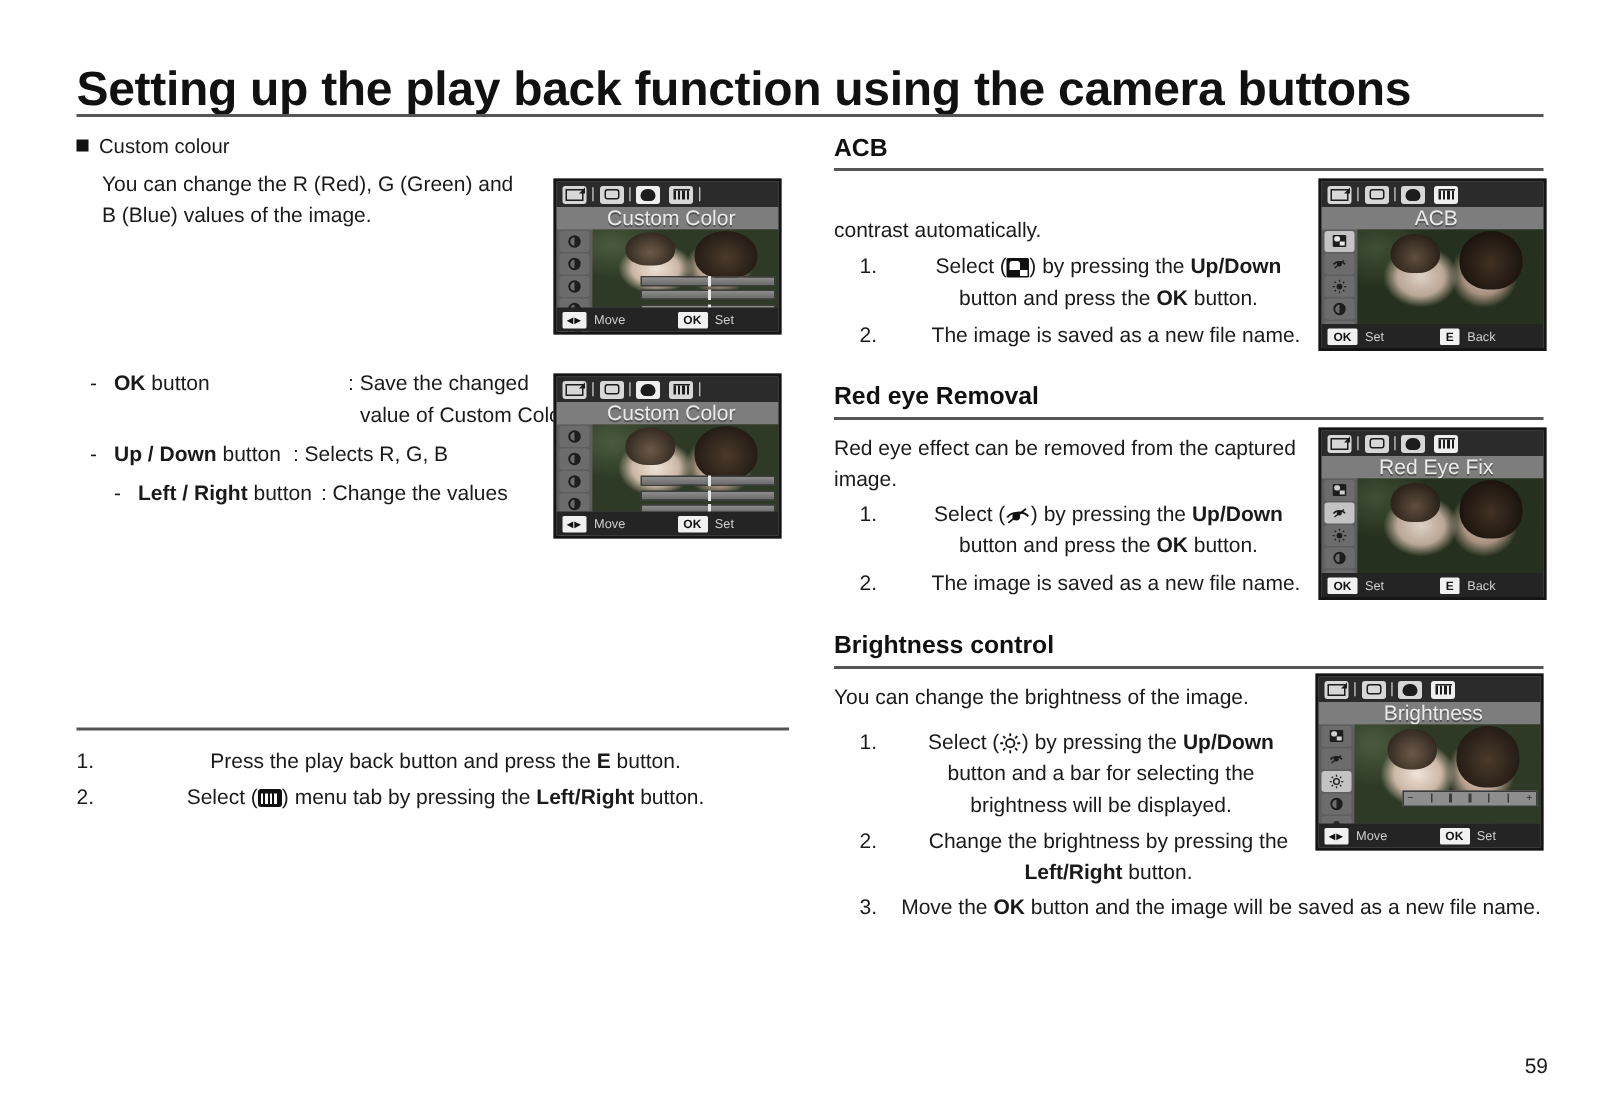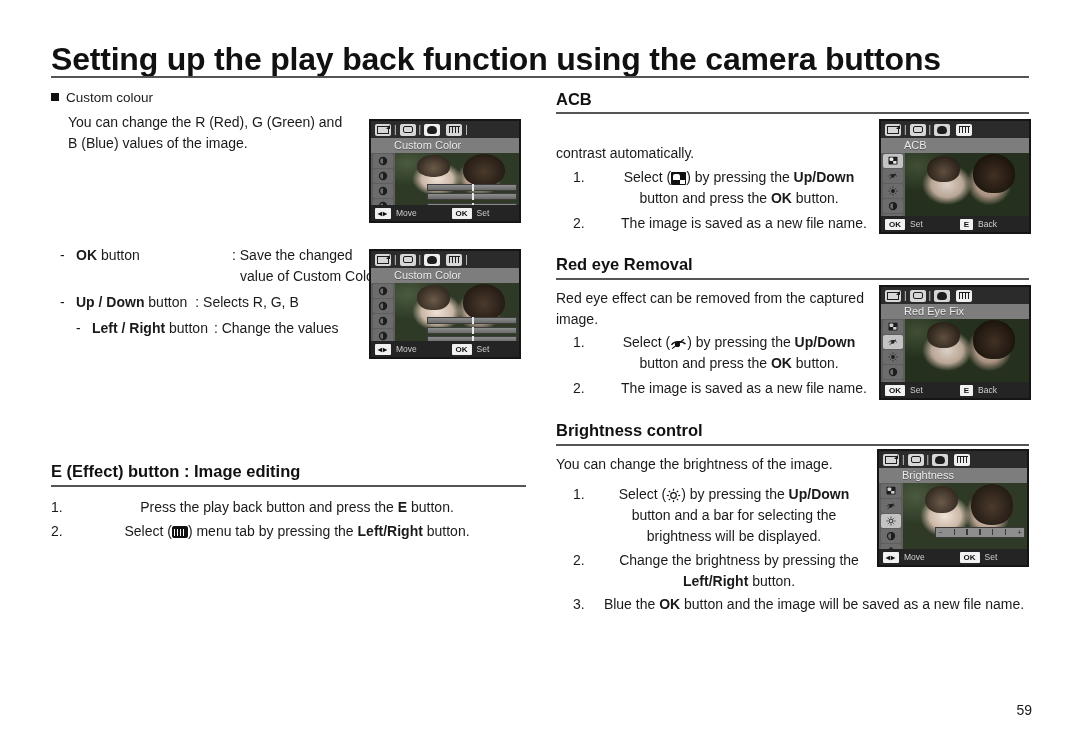--- a/index.html
+++ b/index.html
@@ -225,25 +225,26 @@
     box-sizing: border-box;
   }
 
   .lcd-title {
     position: absolute;
     left: 0; right: 0;
     top: 17px;
     height: 15px;
     background: #7d7d7d;
     color: #eaeaea;
-    font-size: 11px;
+    font-size: 14px;
     line-height: 15px;
-    padding-left: 23px;
+    padding-left: 5px;
     box-sizing: border-box;
     text-shadow: 0 1px 0 rgba(0,0,0,.35);
+    text-align: center;
   }
   .lcd-body {
     position: absolute;
     left: 0; right: 0;
     top: 32px; bottom: 16px;
   }
   .lcd-rail {
     position: absolute;
     left: 0; top: 0; bottom: 0;
     width: 24px;
@@ -394,21 +395,20 @@
   </div>
 
   <div class="dash-row" style="left:60px; top:292px;">
     <span class="d">-</span><b class="k">Up / Down</b><span> button</span><span style="display:inline-block;width:8px;"></span><span>: Selects R, G, B</span>
   </div>
 
   <div class="dash-row" style="left:76px; top:318px;">
     <span class="d">-</span><b class="k">Left / Right</b><span> button</span><span style="display:inline-block;width:6px;"></span><span>: Change the values</span>
   </div>
 
-  <div class="sec-head" style="left:51px; top:462px;">E (Effect) button : Image editing</div>
   <div class="sec-rule" style="left:51px; top:485px; width:475px;"></div>
 
   <div class="li" style="left:51px; top:497px; width:470px;">
     <span class="num">1.</span>
     <span class="txt">
       <span>Press the play back button and press the </span><b>E</b><span> button.</span>
     </span>
   </div>
 
   <div class="li" style="left:51px; top:521px; width:470px;">
@@ -770,21 +770,21 @@
     <span class="num">2.</span>
     <span class="txt">
       <span>Change the brightness by pressing the</span><br>
       <b>Left/Right</b><span> button.</span>
     </span>
   </div>
 
   <div class="li" style="left:573px; top:594px; width:460px;">
     <span class="num">3.</span>
     <span class="txt">
-      <span>Blue the </span><b>OK</b><span> button and the image will be saved as a new file name.</span>
+      <span>Move the </span><b>OK</b><span> button and the image will be saved as a new file name.</span>
     </span>
   </div>
 
   <div class="lcd" style="left:877px; top:449px; width:152px; height:118px;">
     <div class="lcd-topbar">
       <div class="tabicon dark tg-img"></div>
       <div class="tabsep">|</div>
       <div class="tabicon dark tg-cam"></div>
       <div class="tabsep">|</div>
       <div class="tabicon dark tg-pal"></div>

